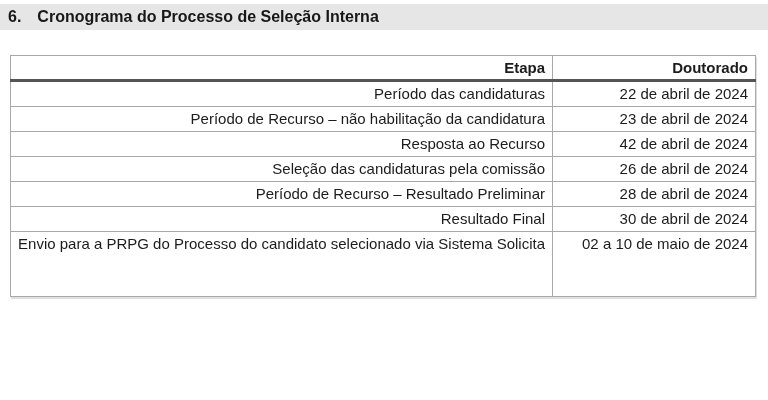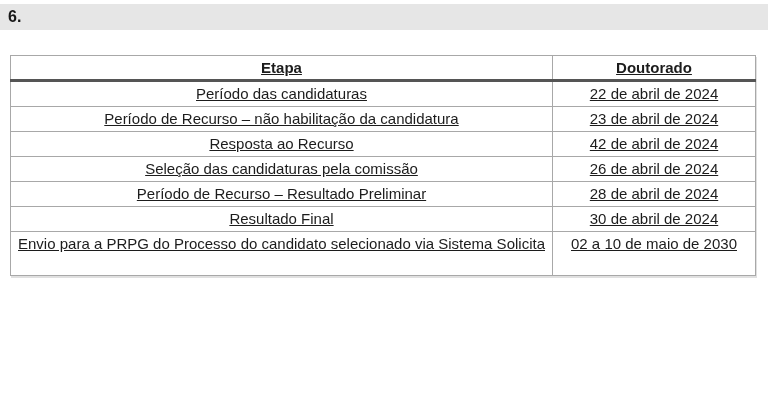--- a/index.html
+++ b/index.html
@@ -41,45 +41,45 @@
     width: 745px;
     border-collapse: collapse;
     table-layout: fixed;
     font-size: 15px;
     color: #1c1c1c;
     box-shadow: 1px 2px 0 rgba(0,0,0,0.12);
   }
   table.schedule th,
   table.schedule td {
     border: 1px solid #a8a8a8;
-    text-align: center;
+    text-align: right;
     vertical-align: top;
     padding: 0 7px 1px 7px;
     line-height: 23px;
     font-weight: normal;
     overflow: hidden;
-    text-decoration: underline;
   }
   table.schedule thead th {
     font-weight: bold;
     border-bottom: 3px solid #555555;
     line-height: 21px;
     padding-top: 1px;
   }
   table.schedule tr.row-last td {
-    padding-bottom: 20px;
+    padding-bottom: 41px;
   }
   .col-etapa  { width: 542px; }
   .col-crono  { width: 203px; }
 </style>
 </head>
 <body>
 
 <div class="section-heading">
   <span class="num">6.</span>
+  <span class="txt">Cronograma do Processo de Seleção Interna</span>
 </div>
 
 <table class="schedule">
   <colgroup>
     <col class="col-etapa">
     <col class="col-crono">
   </colgroup>
   <thead>
     <tr>
       <th>Etapa</th>
@@ -106,16 +106,16 @@
     <tr>
       <td>Período de Recurso – Resultado Preliminar</td>
       <td>28 de abril de 2024</td>
     </tr>
     <tr>
       <td>Resultado Final</td>
       <td>30 de abril de 2024</td>
     </tr>
     <tr class="row-last">
       <td>Envio para a PRPG do Processo do candidato selecionado via Sistema Solicita</td>
-      <td>02 a 10 de maio de 2030</td>
+      <td>02 a 10 de maio de 2024</td>
     </tr>
   </tbody>
 </table>
 
 </body></html>

